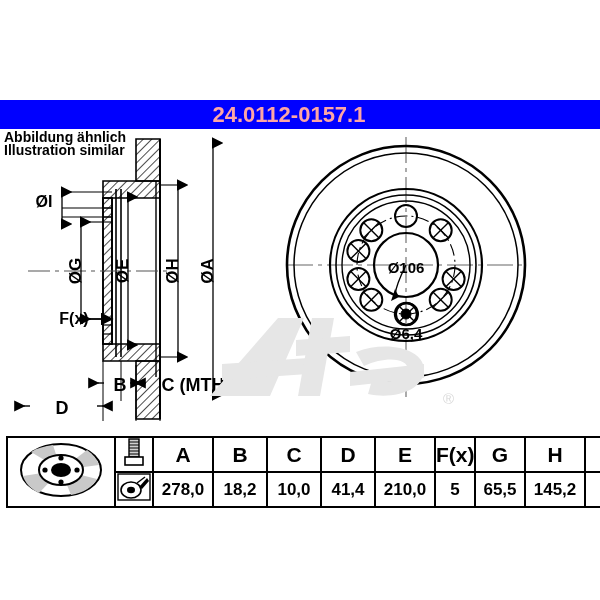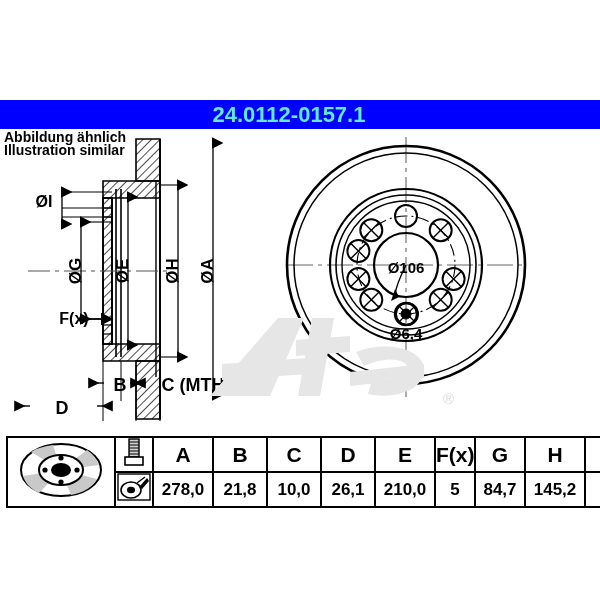--- a/index.html
+++ b/index.html
@@ -21,21 +21,21 @@
     left: 0;
     top: 100px;
     width: 600px;
     height: 29px;
     background: #0000ff;
     display: flex;
     align-items: center;
     justify-content: center;
   }
   #title-bar .t {
-    color: #5eead4;
+    color: #fca5a5;
     font-size: 22px;
     font-weight: bold;
     letter-spacing: 0px;
     white-space: pre;
   }
   #title-bar .gap { display: inline-block; width: 22px; }
 
   
   #caption {
     position: absolute;
@@ -362,25 +362,25 @@
       <td class="icon-cell">
         <svg width="34" height="28" viewBox="0 0 34 28" xmlns="http://www.w3.org/2000/svg">
           <rect x="1" y="1" width="32" height="26" fill="#ffffff" stroke="#000" stroke-width="1.4"></rect>
           <ellipse cx="14" cy="17" rx="10" ry="8" fill="#ffffff" stroke="#000" stroke-width="1.6"></ellipse>
           <ellipse cx="14" cy="17" rx="4" ry="3.2" fill="#000"></ellipse>
           <path d="M22,14 L30,5 L32,8 L25,16 Z" fill="#000"></path>
           <line x1="20" y1="10" x2="28" y2="4" stroke="#000" stroke-width="1.4"></line>
         </svg>
       </td>
       <td class="val">278,0</td>
-      <td class="val">21,8</td>
+      <td class="val">18,2</td>
       <td class="val">10,0</td>
-      <td class="val">26,1</td>
+      <td class="val">41,4</td>
       <td class="val">210,0</td>
       <td class="val">5</td>
-      <td class="val">84,7</td>
+      <td class="val">65,5</td>
       <td class="val">145,2</td>
       <td class="val">14,0</td>
     </tr>
   </tbody>
     </table>
 
 </div>
 
 </body></html>

